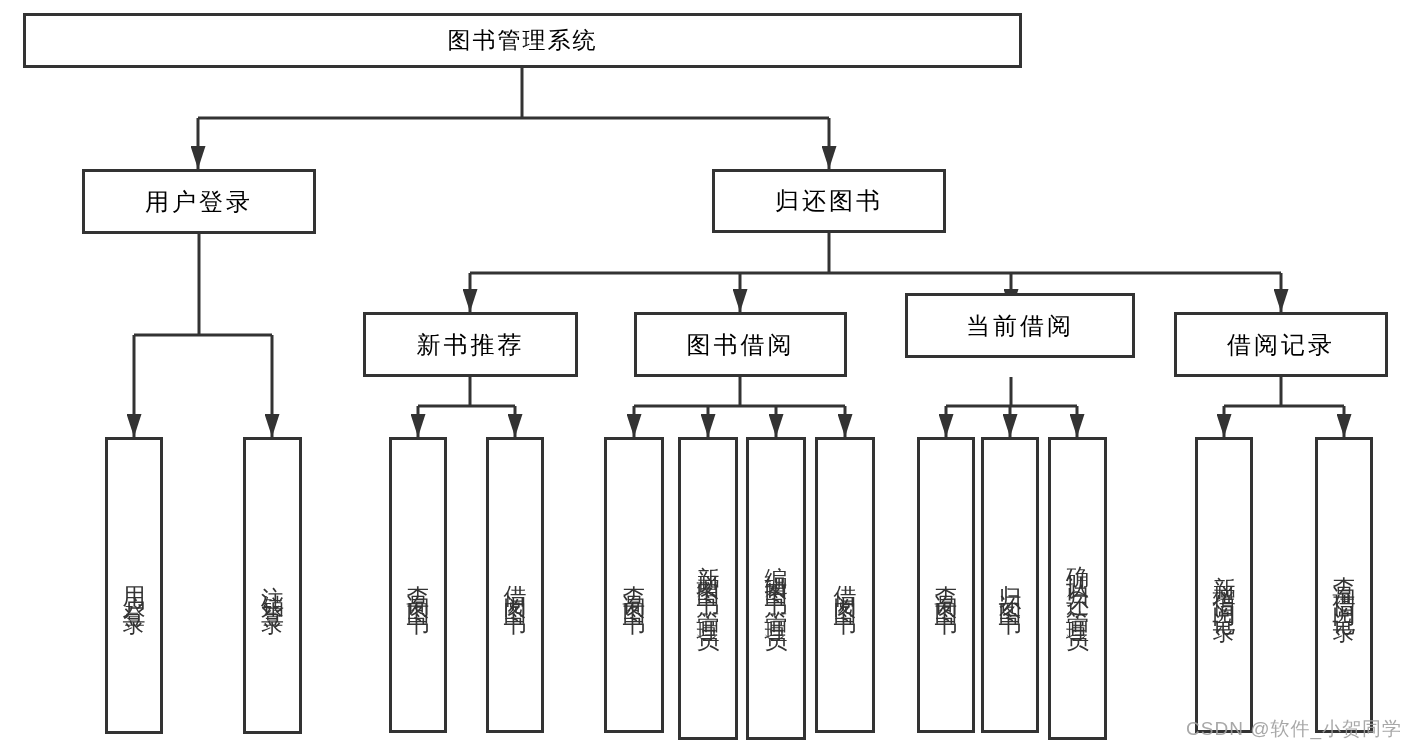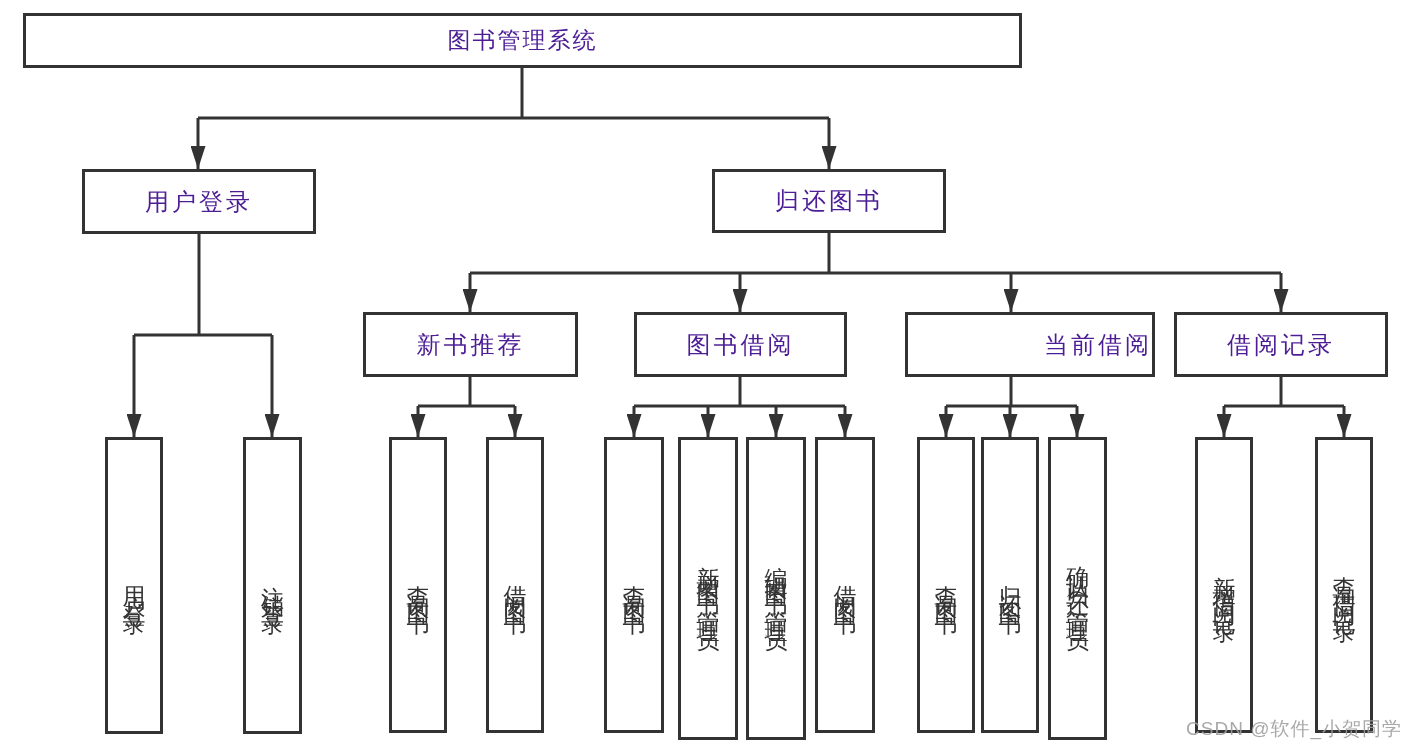--- a/index.html
+++ b/index.html
@@ -6,21 +6,21 @@
   .canvas{
     position:relative;width:1405px;height:747px;background:#ffffff;
     font-family:"Liberation Sans","DejaVu Sans",sans-serif;color:#333333;overflow:hidden;
   }
   .connectors{position:absolute;left:0;top:0;width:1405px;height:747px;z-index:0;}
   .box{
     position:absolute;box-sizing:border-box;background:#ffffff;
     border:3px solid #333333;display:flex;align-items:center;justify-content:center;
     z-index:1;
   }
-  .hlabel{font-size:24px;letter-spacing:3px;white-space:nowrap;color:#4c1d95;}
+  .hlabel{font-size:24px;letter-spacing:3px;white-space:nowrap;color:#000000;}
   .root .hlabel{font-size:23px;letter-spacing:2px;}
   .vlabel{
     writing-mode:vertical-rl;text-orientation:mixed;
     font-size:23px;letter-spacing:9px;line-height:1;color:#333333;
   }
   .watermark{
     position:absolute;right:3px;bottom:5px;z-index:5;
     font-size:19px;letter-spacing:1px;color:rgba(158,158,158,0.9);white-space:nowrap;
   }
 </style>
@@ -89,21 +89,21 @@
   <div class="box" style="left:712px;top:169px;width:234px;height:64px;">
     <span class="hlabel">归还图书</span>
   </div>
 
   <div class="box" style="left:363px;top:312px;width:215px;height:65px;">
     <span class="hlabel">新书推荐</span>
   </div>
   <div class="box" style="left:634px;top:312px;width:213px;height:65px;">
     <span class="hlabel">图书借阅</span>
   </div>
-  <div class="box" style="left:905px;top:312px;width:250px;height:65px;justify-content:flex-end;">
+  <div class="box" style="left:905px;top:293px;width:230px;height:65px;">
     <span class="hlabel">当前借阅</span>
   </div>
   <div class="box" style="left:1174px;top:312px;width:214px;height:65px;">
     <span class="hlabel">借阅记录</span>
   </div>
 
   <div class="box" style="left:105px;top:437px;width:58px;height:297px;">
     <span class="vlabel">用户登录</span>
   </div>
   <div class="box" style="left:243px;top:437px;width:59px;height:297px;">

